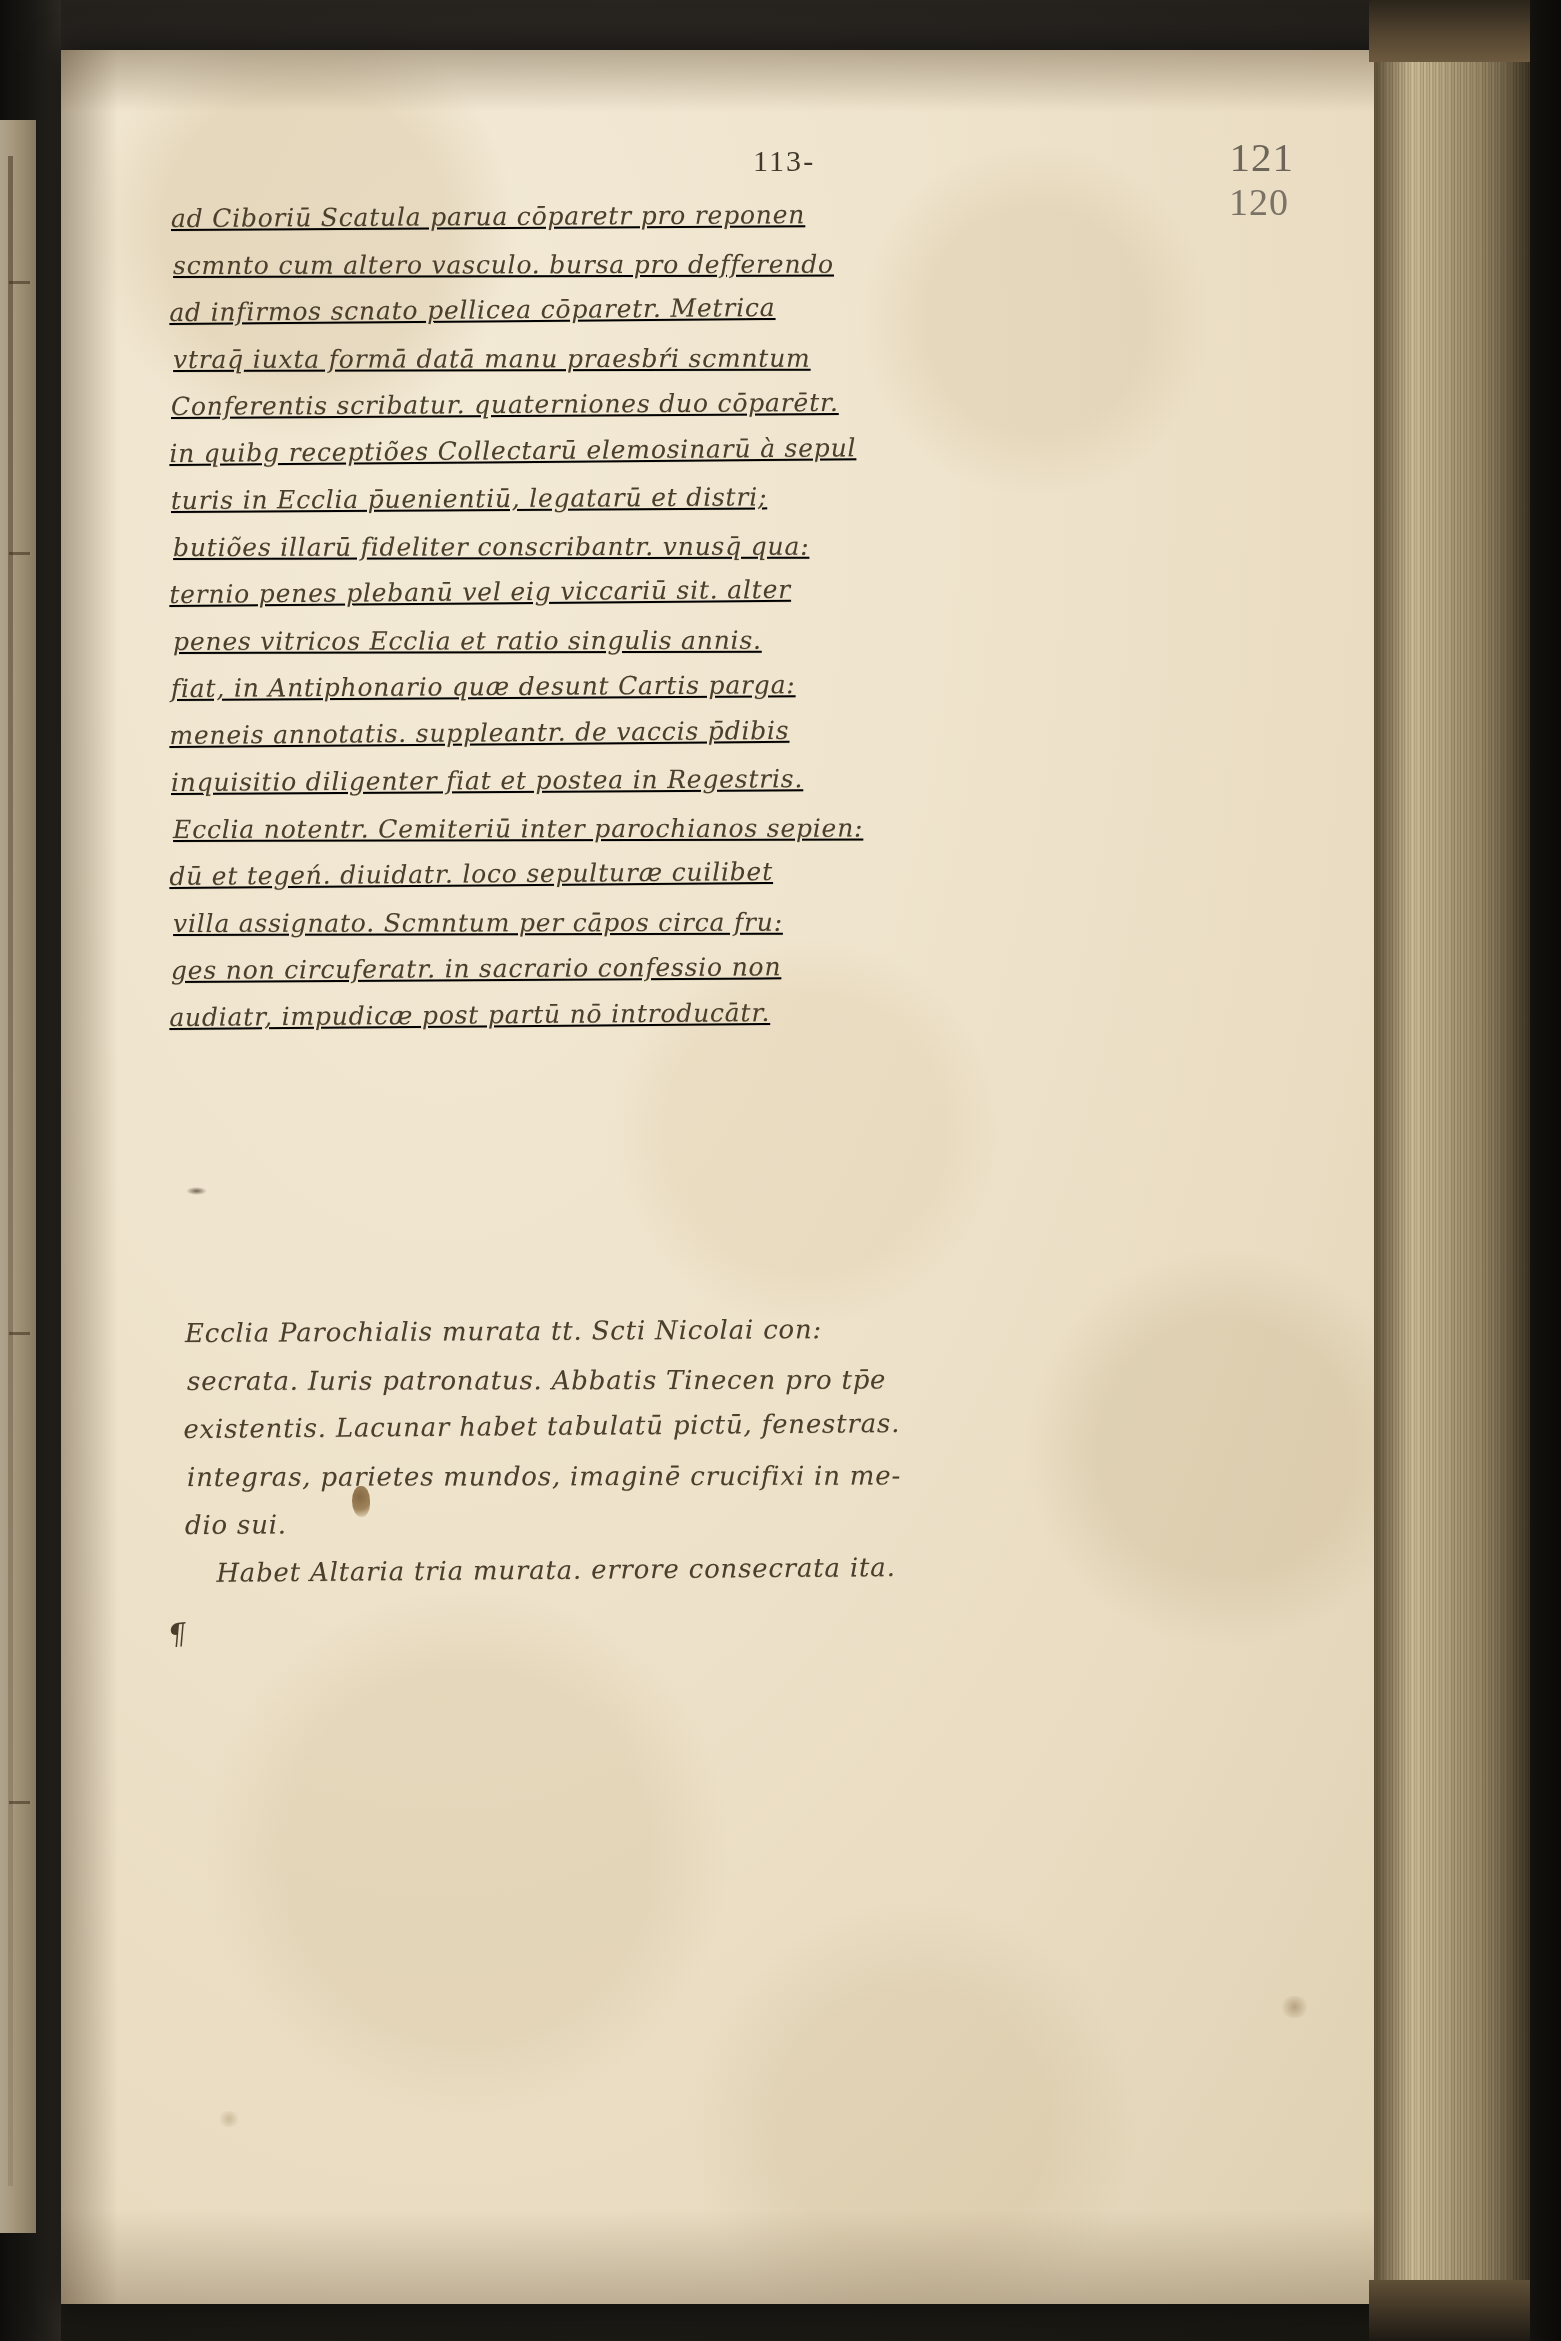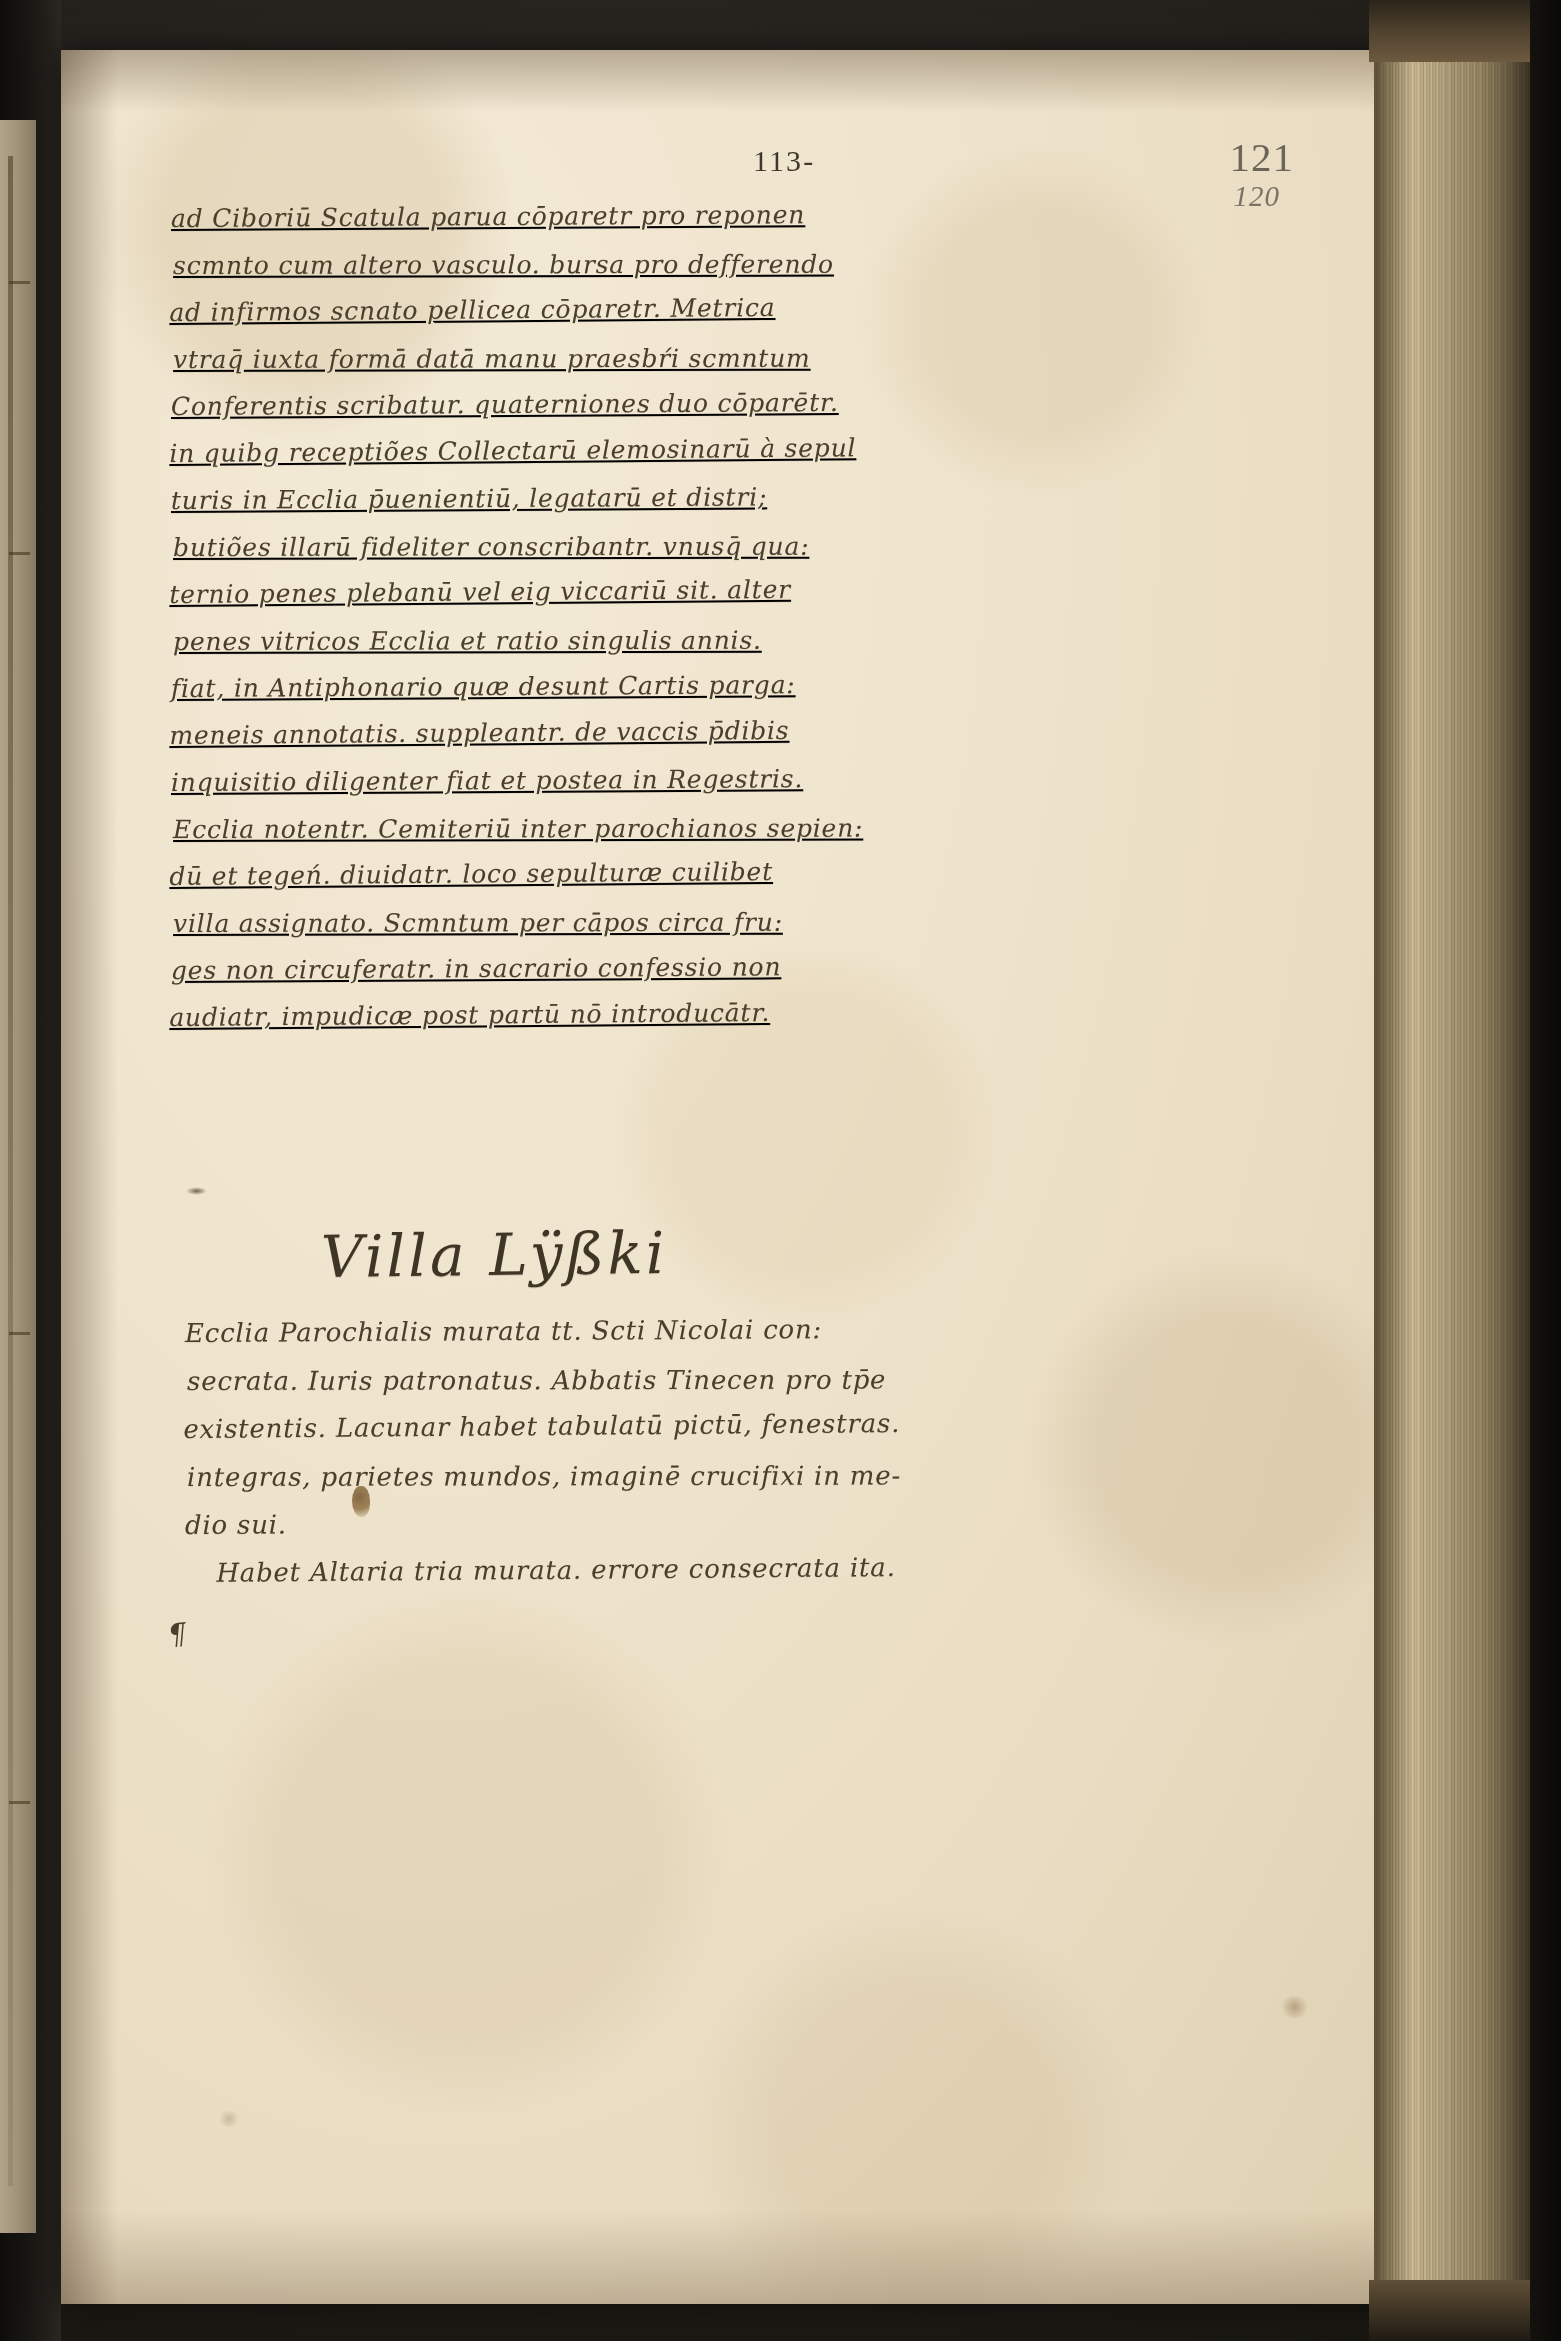--- a/index.html
+++ b/index.html
@@ -139,21 +139,21 @@
 
   .pencil-num {
     position: absolute;
     right: 120px;
     top: 88px;
     text-align: right;
     color: #6d6658;
     font-family: "Liberation Serif", serif;
   }
   .pencil-num .big { font-size: 41px; letter-spacing: 1px; display:block; line-height: .95; }
-  .pencil-num .small { font-size: 29px; letter-spacing: 1px; display:block; margin-top: 3.1px; margin-right: 14px; color:#7a7264;font-style:italic;}
+  .pencil-num .small { font-size: 38px; letter-spacing: 1px; display:block; margin-top: 3.1px; margin-right: 5px; color:#7a7264;}
 
   .lines {
     position: absolute;
     left: 110px;
     top: 156px;
     width: 1093px;
     text-decoration: underline;
   }
   .line {
     color: #4a3f2d;
@@ -283,23 +283,20 @@
         <div class="line">inquisitio diligenter fiat et postea in Regestris.</div>
         <div class="line">Ecclia notentr. Cemiteriū inter parochianos sepien:</div>
         <div class="line">dū et tegeń. diuidatr. loco sepulturæ cuilibet</div>
         <div class="line">villa assignato. Scmntum per cāpos circa fru:</div>
         <div class="line">ges non circuferatr. in sacrario confessio non</div>
         <div class="line">audiatr, impudicæ post partū nō introducātr.</div>
       </div>
 
       <div class="blot2"></div>
 
-      <div class="heading-wrap">
-        <div class="heading">Villa Lÿßki</div>
-      </div>
 
       <div class="lines2">
         <div class="line">Ecclia Parochialis murata tt. Scti Nicolai con:</div>
         <div class="line">secrata. Iuris patronatus. Abbatis Tinecen pro tp̄e</div>
         <div class="line">existentis. Lacunar habet tabulatū pictū, fenestras.</div>
         <div class="line">integras, parietes mundos, imaginē crucifixi in me-</div>
         <div class="line">dio sui.</div>
         <div class="line" style="padding-left:33px;">Habet Altaria tria murata. errore consecrata ita.</div>
       </div>
 

